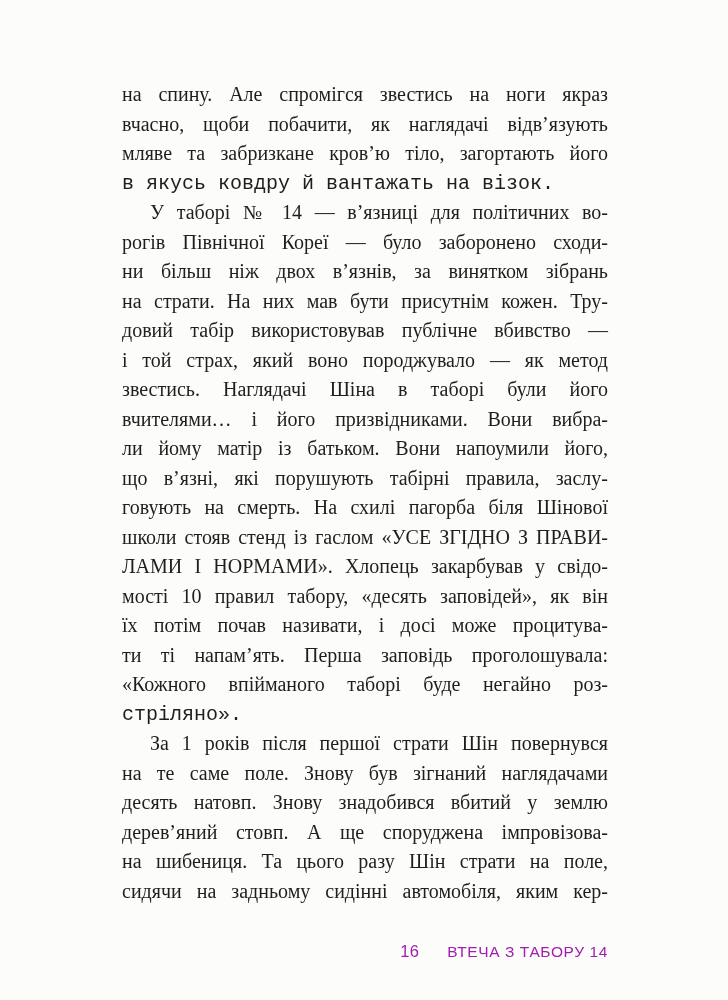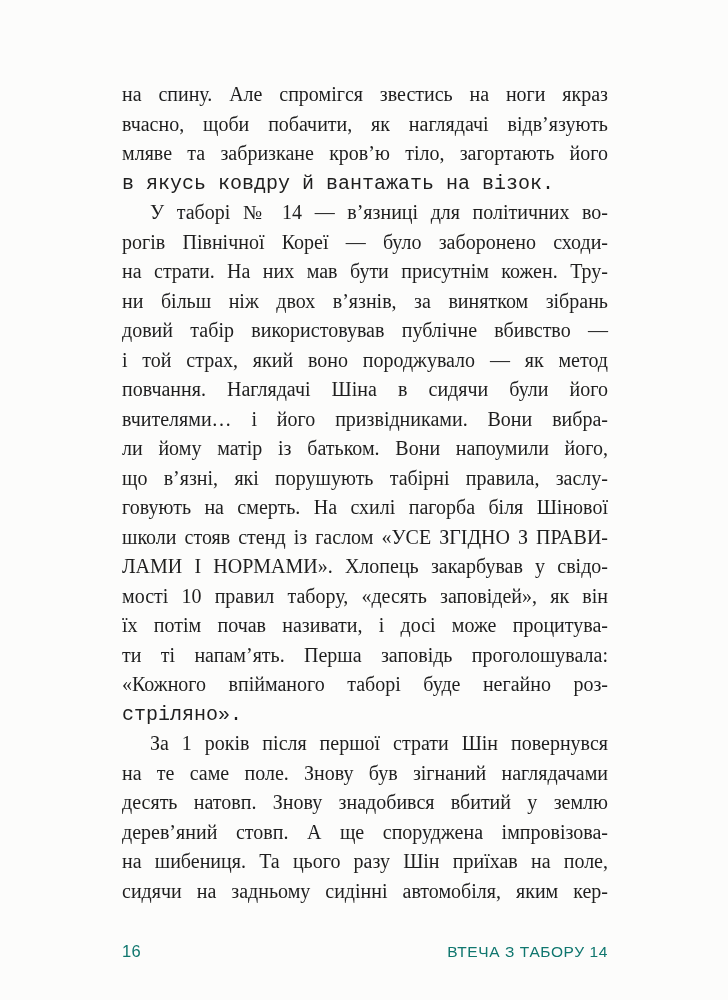--- a/index.html
+++ b/index.html
@@ -43,24 +43,24 @@
   }
   .line.first {
     text-indent: 28px;
   }
   .footer {
     position: absolute;
     left: 122px;
     top: 942px;
     width: 486px;
     display: flex;
-    justify-content: space-between;
+    justify-content: flex-end;
     align-items: baseline;
     font-family: "Liberation Sans", sans-serif;
-    color: #0f766e;
+    color: #a21caf;
   }
   .page-number {
     font-size: 16.5px;
     letter-spacing: 0.3px;
   }
   .running-title {
     font-size: 15.5px;
     letter-spacing: 0.6px;
     margin-left: 28px;
   }
@@ -72,43 +72,43 @@
   <div class="text-block">
       <div class="para">
         <div class="line">на спину. Але спромігся звестись на ноги якраз</div>
         <div class="line">вчасно, щоби побачити, як наглядачі відв’язують</div>
         <div class="line">мляве та забризкане кров’ю тіло, загортають його</div>
         <div class="line last">в якусь ковдру й вантажать на візок.</div>
       </div>
       <div class="para">
         <div class="line first">У таборі № 14 — в’язниці для політичних во-</div>
         <div class="line">рогів Північної Кореї — було заборонено сходи-</div>
+        <div class="line">ни більш ніж двох в’язнів, за винятком зібрань</div>
         <div class="line">на страти. На них мав бути присутнім кожен. Тру-</div>
-        <div class="line">ни більш ніж двох в’язнів, за винятком зібрань</div>
         <div class="line">довий табір використовував публічне вбивство —</div>
         <div class="line">і той страх, який воно породжувало — як метод</div>
-        <div class="line">повчання. Наглядачі Шіна в сидячи були його</div>
+        <div class="line">звестись. Наглядачі Шіна в таборі були його</div>
         <div class="line">вчителями… і його призвідниками. Вони вибра-</div>
         <div class="line">ли йому матір із батьком. Вони напоумили його,</div>
         <div class="line">що в’язні, які порушують табірні правила, заслу-</div>
         <div class="line">говують на смерть. На схилі пагорба біля Шінової</div>
         <div class="line">школи стояв стенд із гаслом «УСЕ ЗГІДНО З ПРАВИ-</div>
         <div class="line">ЛАМИ І НОРМАМИ». Хлопець закарбував у свідо-</div>
         <div class="line">мості 10 правил табору, «десять заповідей», як він</div>
         <div class="line">їх потім почав називати, і досі може процитува-</div>
         <div class="line">ти ті напам’ять. Перша заповідь проголошувала:</div>
         <div class="line">«Кожного впійманого таборі буде негайно роз-</div>
         <div class="line last">стріляно».</div>
       </div>
       <div class="para">
         <div class="line first">За 1 років після першої страти Шін повернувся</div>
         <div class="line">на те саме поле. Знову був зігнаний наглядачами</div>
         <div class="line">десять натовп. Знову знадобився вбитий у землю</div>
         <div class="line">дерев’яний стовп. А ще споруджена імпровізова-</div>
-        <div class="line">на шибениця. Та цього разу Шін приїхав на поле,</div>
+        <div class="line">на шибениця. Та цього разу Шін страти на поле,</div>
         <div class="line">сидячи на задньому сидінні автомобіля, яким кер-</div>
       </div>
     </div>
   <div class="footer">
     <span class="page-number">16</span>
     <span class="running-title">ВТЕЧА З ТАБОРУ 14</span>
   </div>
 </div>
 
 </body></html>

